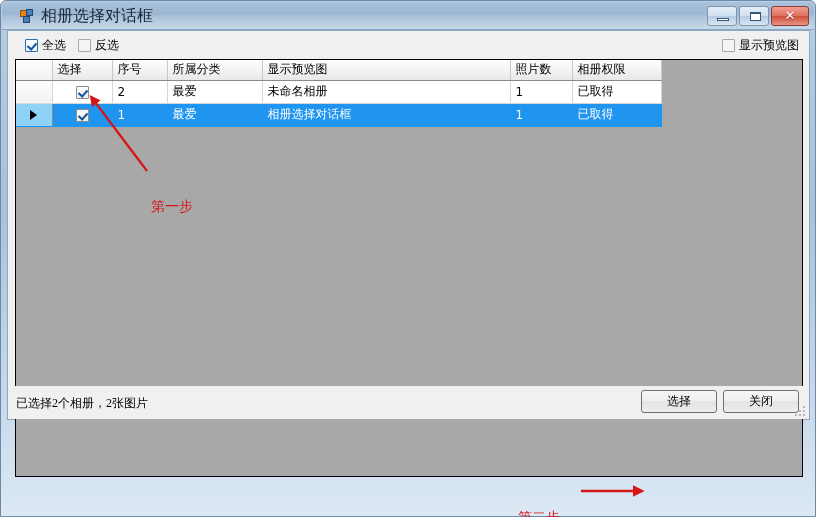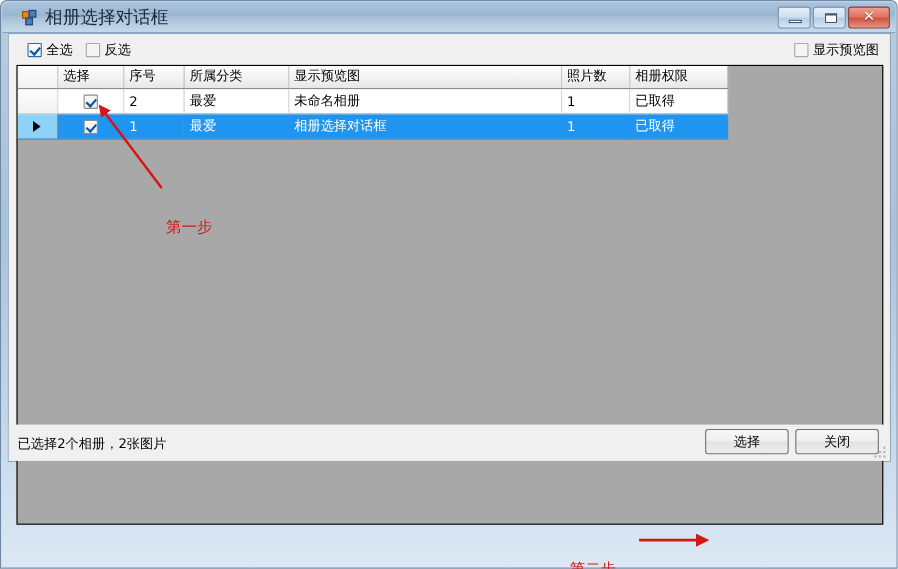--- a/index.html
+++ b/index.html
@@ -257,20 +257,21 @@
     left: 0; bottom: 0;
     width: 801px; height: 33px;
     background: #f0f0f0;
   }
   .status-text {
     position: absolute;
     left: 8px; top: 9px;
     font-size: 12px;
     color: #000;
     white-space: nowrap;
+    font-family: Liberation Serif, serif;
   }
   .btn {
     position: absolute;
     top: 4px;
     width: 76px; height: 23px;
     box-sizing: border-box;
     border: 1px solid #707070;
     border-radius: 3px;
     background: linear-gradient(to bottom, #f6f6f6 0%, #f0f0f0 45%, #e3e3e3 52%, #ededed 100%);
     font-size: 12px;

